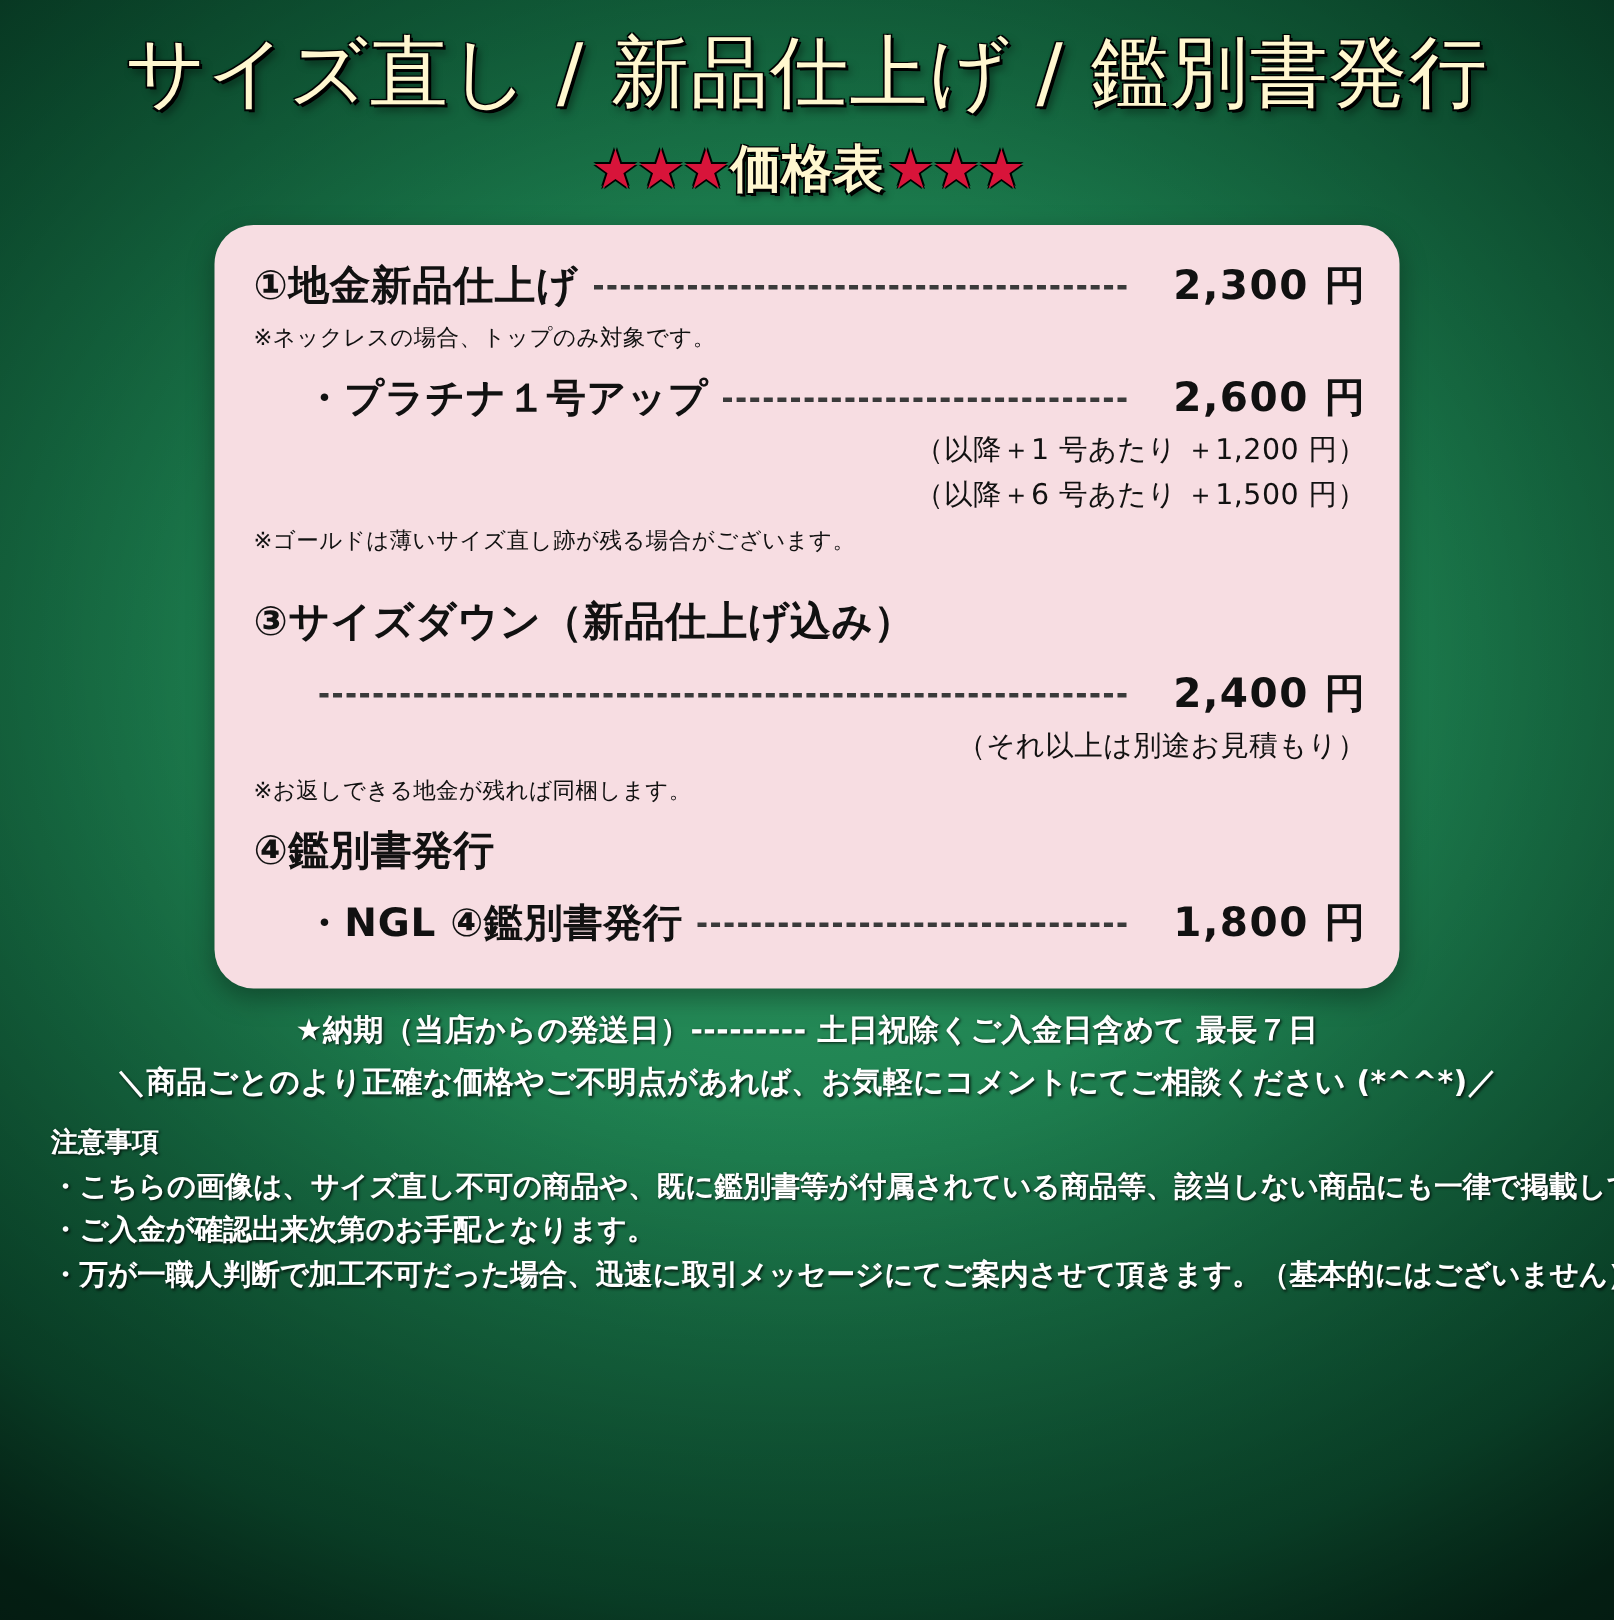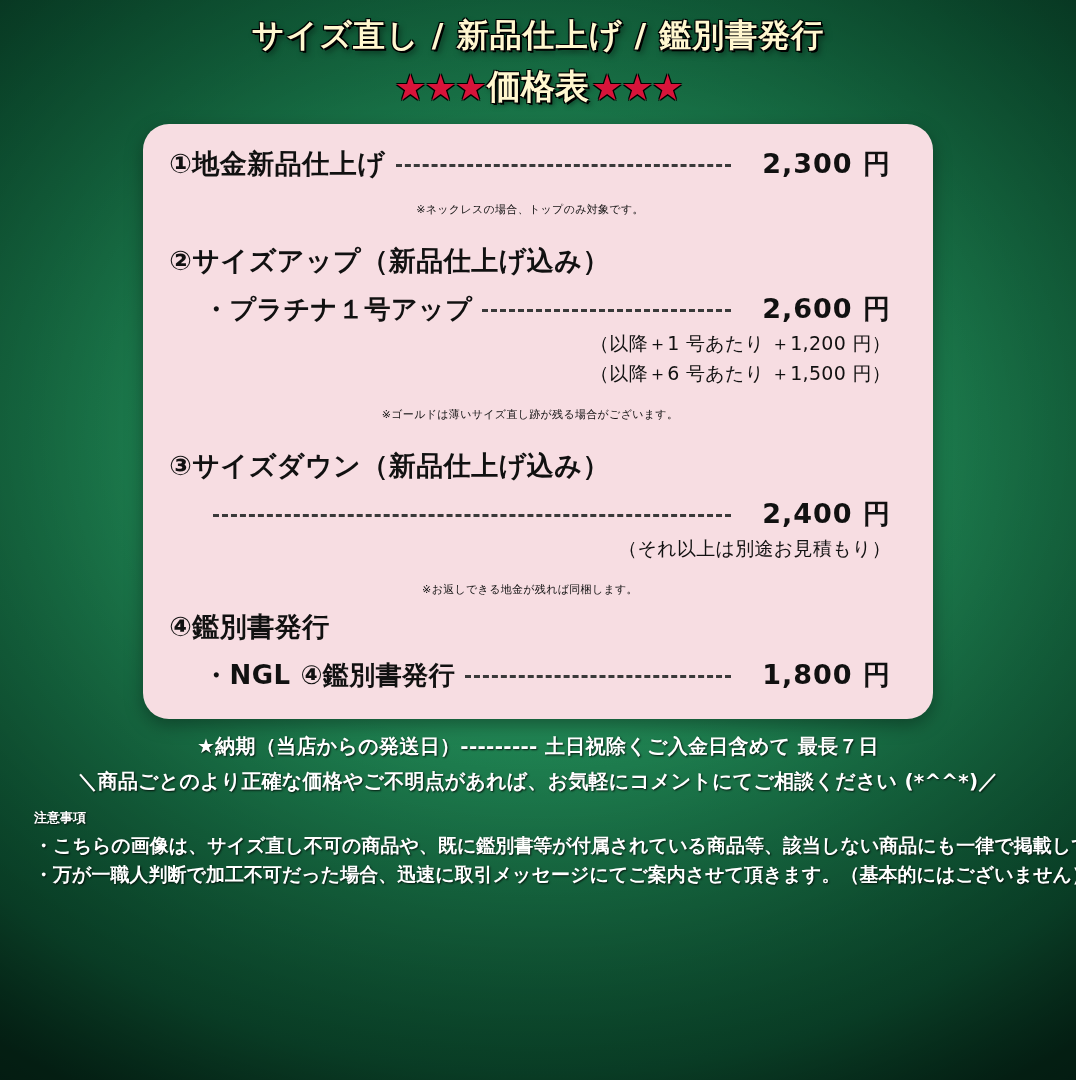--- a/index.html
+++ b/index.html
@@ -32,22 +32,22 @@
       radial-gradient(ellipse 85% 70% at 50% 40%, rgba(0,0,0,0) 40%, rgba(0,0,0,0.35) 85%, rgba(0,0,0,0.6) 100%);
   }
 
   .header {
     position: relative;
     z-index: 2;
     text-align: center;
     padding-top: 14px;
   }
   .title-main {
-    font-size: 32px;
-    font-weight: bold;
+    font-size: 52px;
+    font-weight: normal;
     letter-spacing: 1px;
     color: #fff7cf;
     text-shadow:
       0 0 2px #000,
       2px 2px 0 #000,
       -1px -1px 0 #000,
       1px -1px 0 #000,
       -1px 1px 0 #000,
       3px 4px 6px rgba(0,0,0,0.55);
     white-space: nowrap;
@@ -77,21 +77,21 @@
   }
 
   .card {
     position: relative;
     z-index: 2;
     margin: 14px auto 0 auto;
     width: 790px;
     background: #f7dde2;
     border-radius: 26px;
     box-shadow: 0 6px 18px rgba(0,0,0,0.35);
-    padding: 22px 42px 26px 26px;
+    padding: 22px 22px 26px 26px;
     box-sizing: border-box;
     color: #111;
   }
 
   .row {
     display: flex;
     align-items: baseline;
     white-space: nowrap;
   }
   .item-label {
@@ -109,23 +109,23 @@
     min-width: 40px;
   }
   .price {
     font-size: 27px;
     font-weight: bold;
     letter-spacing: 1px;
     text-align: right;
     min-width: 150px;
   }
   .note {
-    font-size: 11px;
-    text-align: center;
-    margin-top: 20px;
+    font-size: 15px;
+    text-align: left;
+    margin-top: 8px;
     letter-spacing: 0.3px;
   }
   .note-right {
     font-size: 19px;
     text-align: right;
     margin-top: 4px;
     letter-spacing: 0.3px;
   }
   .section-head {
     font-size: 27px;
@@ -161,21 +161,21 @@
     white-space: nowrap;
   }
   .notes {
     position: relative;
     z-index: 2;
     margin: 14px 0 0 34px;
     color: #ffffff;
     text-shadow: 1px 1px 2px rgba(0,0,0,0.8);
   }
   .notes-title {
-    font-size: 13px;
+    font-size: 18px;
     font-weight: bold;
     margin-bottom: 4px;
   }
   .notes-item {
     font-size: 19px;
     font-weight: bold;
     line-height: 1.55;
     white-space: nowrap;
   }
 </style>
@@ -195,21 +195,20 @@
 
   <div class="card">
 
     <div class="row">
       <span class="item-label">①地金新品仕上げ</span>
       <span class="leader"></span>
       <span class="price">2,300 円</span>
     </div>
     <div class="note">※ネックレスの場合、トップのみ対象です。</div>
 
-    <div class="section-head">②サイズアップ（新品仕上げ込み）</div>
 
     <div class="row sub-row">
       <span class="item-label">・プラチナ１号アップ</span>
       <span class="leader"></span>
       <span class="price">2,600 円</span>
     </div>
     <div class="note-right">（以降＋1 号あたり ＋1,200 円）</div>
 
     <div class="note-right">（以降＋6 号あたり ＋1,500 円）</div>
     <div class="note">※ゴールドは薄いサイズ直し跡が残る場合がございます。</div>
@@ -235,16 +234,17 @@
   </div>
 
   <div class="footer">
     <div class="footer-line1">★納期（当店からの発送日）--------- 土日祝除くご入金日含めて 最長７日</div>
     <div class="footer-line2">＼商品ごとのより正確な価格やご不明点があれば、お気軽にコメントにてご相談ください (*^^*)／</div>
   </div>
 
   <div class="notes">
     <div class="notes-title">注意事項</div>
     <div class="notes-item">・こちらの画像は、サイズ直し不可の商品や、既に鑑別書等が付属されている商品等、該当しない商品にも一律で掲載しております。</div>
+    <div class="notes-item">・ご入金が確認出来次第のお手配となります。</div>
     <div class="notes-item">・万が一職人判断で加工不可だった場合、迅速に取引メッセージにてご案内させて頂きます。（基本的にはございません）</div>
   </div>
 
 </div>
 
 </body></html>

